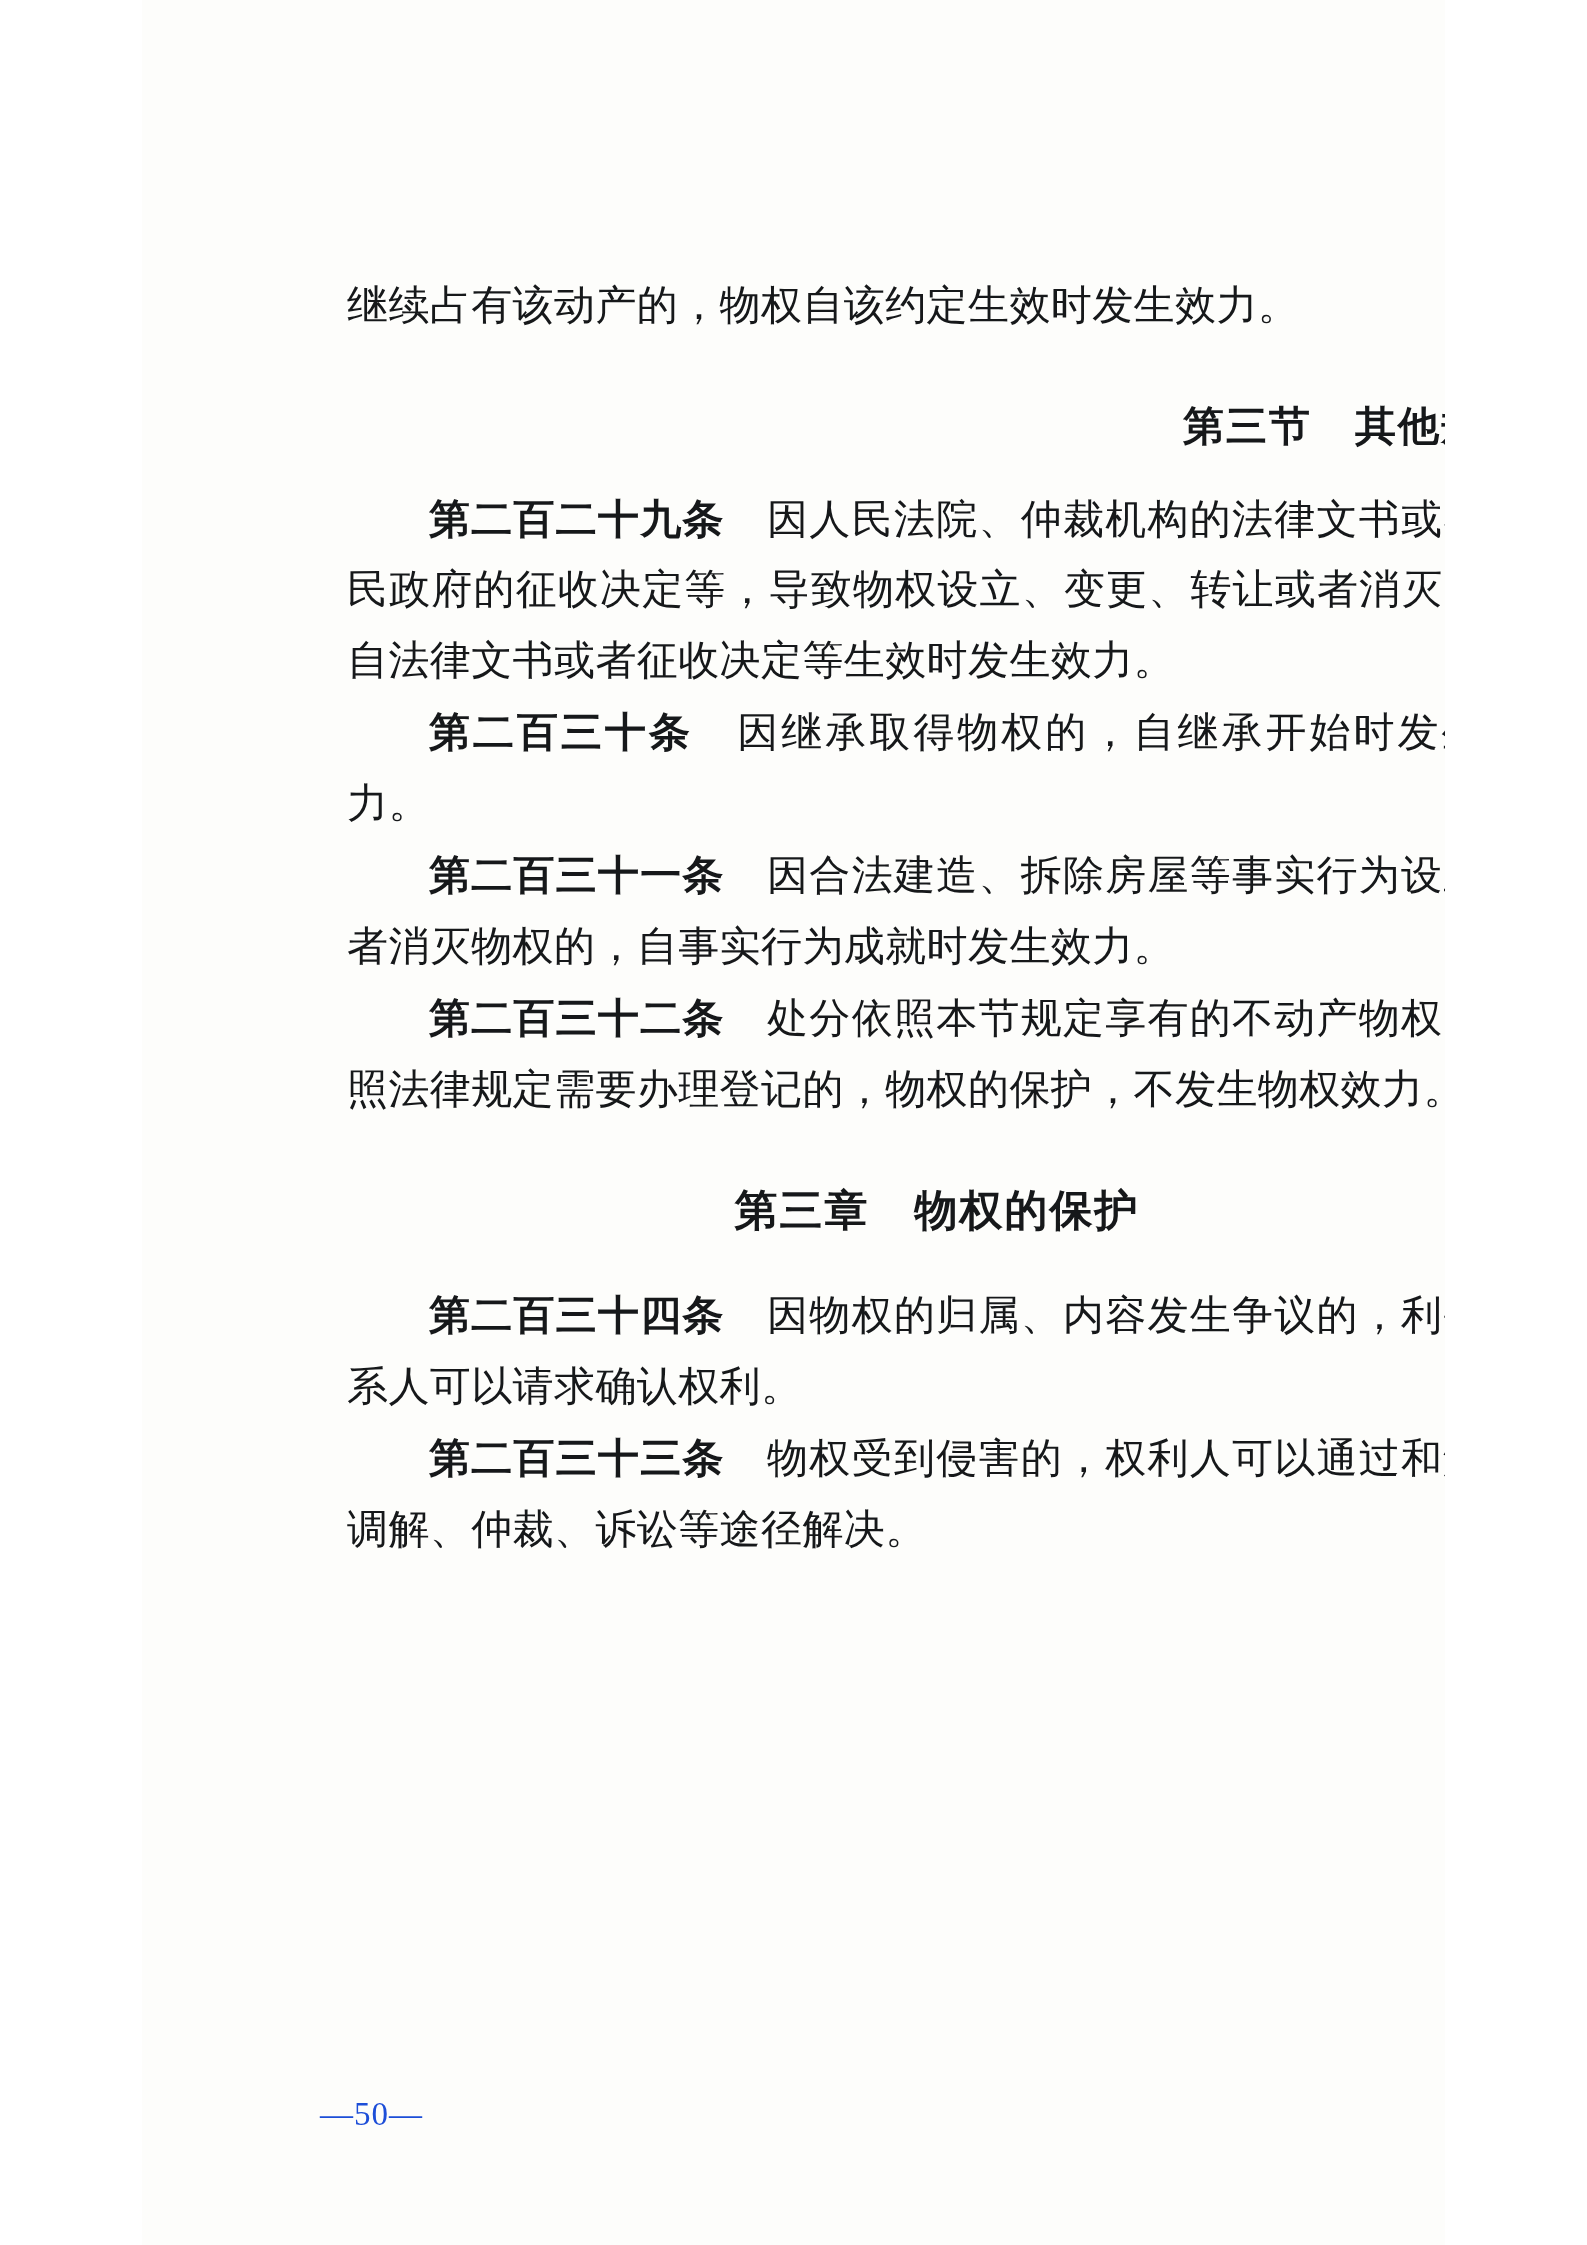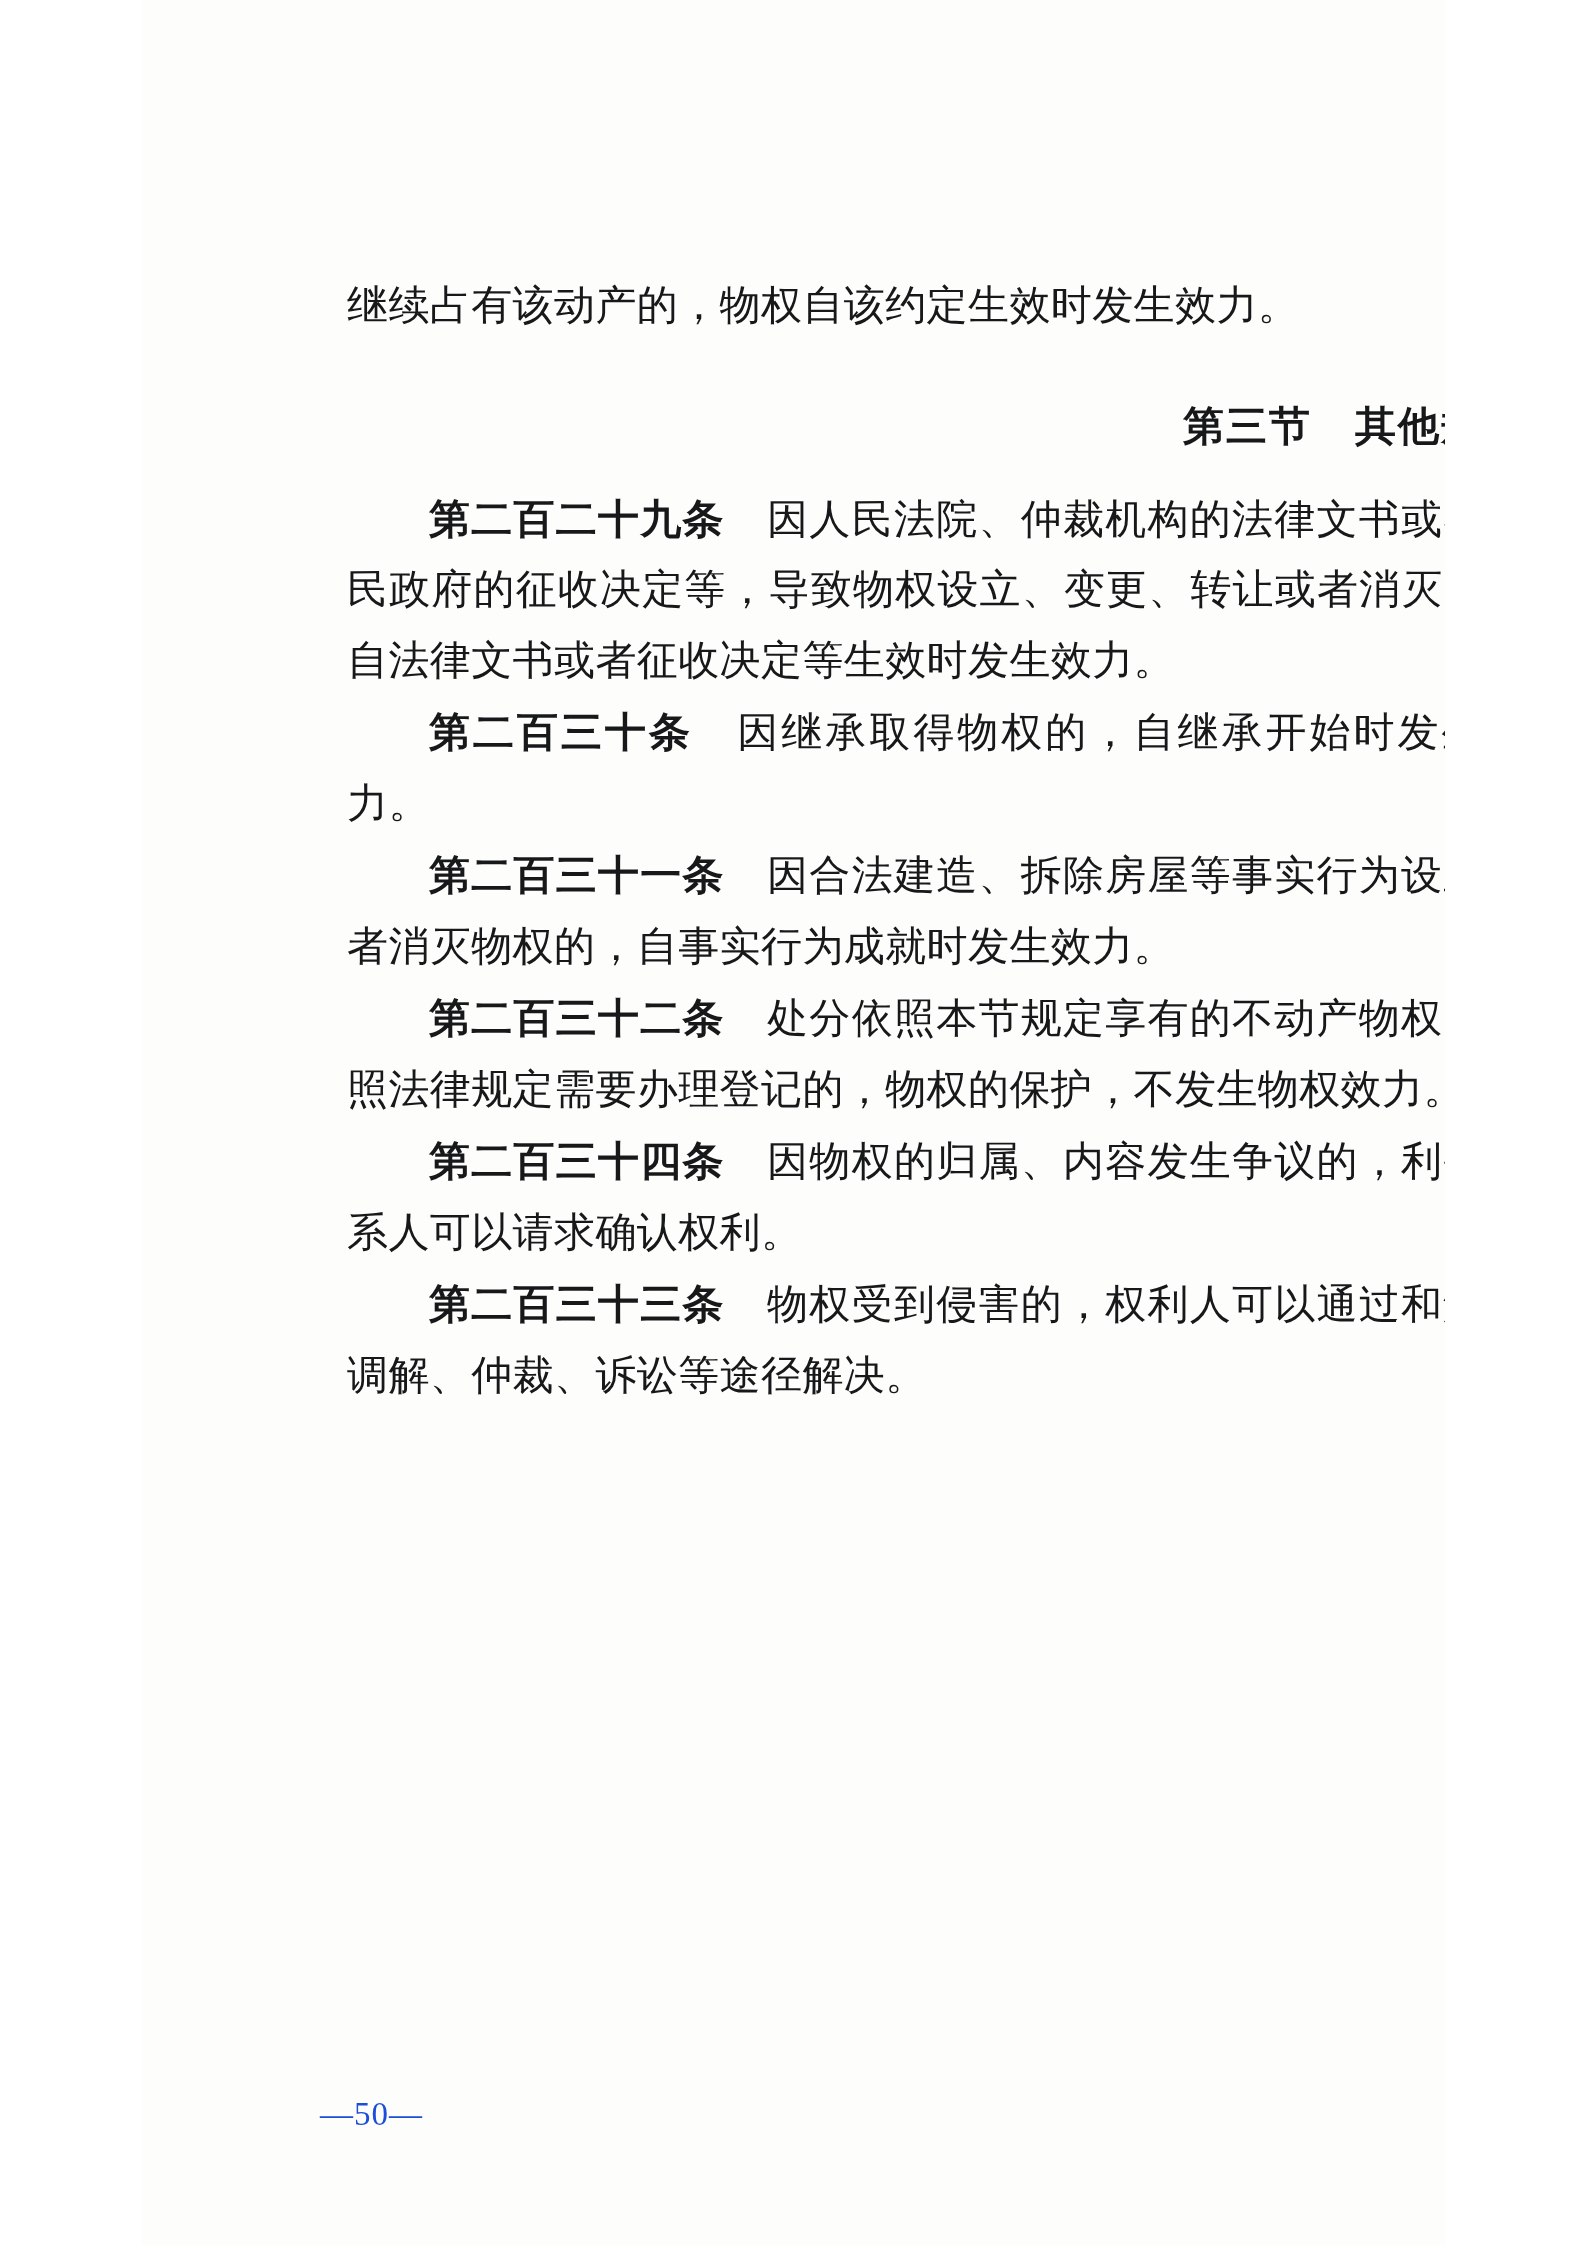--- a/index.html
+++ b/index.html
@@ -78,20 +78,21 @@
     <div class="section-heading">第三节　其他规定</div>
 
     <p class="para indent"><span class="art-num">第二百二十九条</span><span>　因人民法院、仲裁机构的法律文书或者人民政府的征收决定等，导致物权设立、变更、转让或者消灭的，自法律文书或者征收决定等生效时发生效力。</span></p>
 
     <p class="para indent"><span class="art-num">第二百三十条</span><span>　因继承取得物权的，自继承开始时发生效力。</span></p>
 
     <p class="para indent"><span class="art-num">第二百三十一条</span><span>　因合法建造、拆除房屋等事实行为设立或者消灭物权的，自事实行为成就时发生效力。</span></p>
 
     <p class="para indent"><span class="art-num">第二百三十二条</span><span>　处分依照本节规定享有的不动产物权，依照法律规定需要办理登记的，物权的保护，不发生物权效力。</span></p>
 
+    <div class="chapter-heading">第三章　物权的保护</div>
 
     <p class="para indent"><span class="art-num">第二百三十四条</span><span>　因物权的归属、内容发生争议的，利害关系人可以请求确认权利。</span></p>
 
     <p class="para indent"><span class="art-num">第二百三十三条</span><span>　物权受到侵害的，权利人可以通过和解、调解、仲裁、诉讼等途径解决。</span></p>
 
 
   </div>
 
   <div class="page-number">—50—</div>
 

